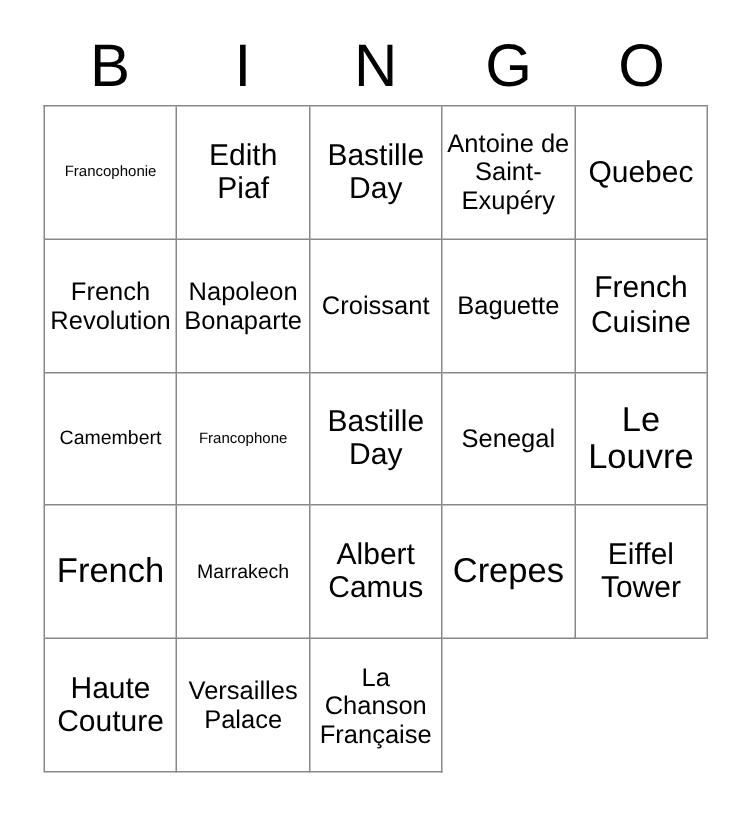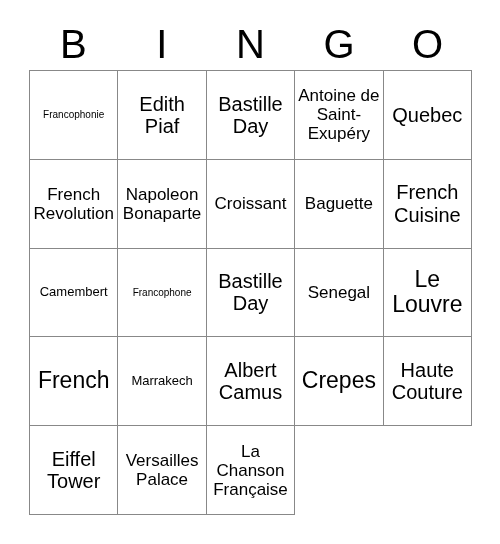--- a/index.html
+++ b/index.html
@@ -154,24 +154,24 @@
         <span class="cell-text fs-s">Marrakech</span>
       </div>
     <div class="cell">
         <span class="cell-text fs-xl">Albert Camus</span>
       </div>
 
     <div class="cell">
         <span class="cell-text fs-xxl">Crepes</span>
       </div>
     <div class="cell">
-        <span class="cell-text fs-xl">Haute Couture</span>
+        <span class="cell-text fs-xl">Eiffel Tower</span>
       </div>
     <div class="cell">
-        <span class="cell-text fs-xl">Eiffel Tower</span>
+        <span class="cell-text fs-xl">Haute Couture</span>
       </div>
     <div class="cell">
         <span class="cell-text fs-m">Versailles Palace</span>
       </div>
     <div class="cell">
         <span class="cell-text fs-m">La Chanson Française</span>
       </div>
 
   </div>
 </div>

